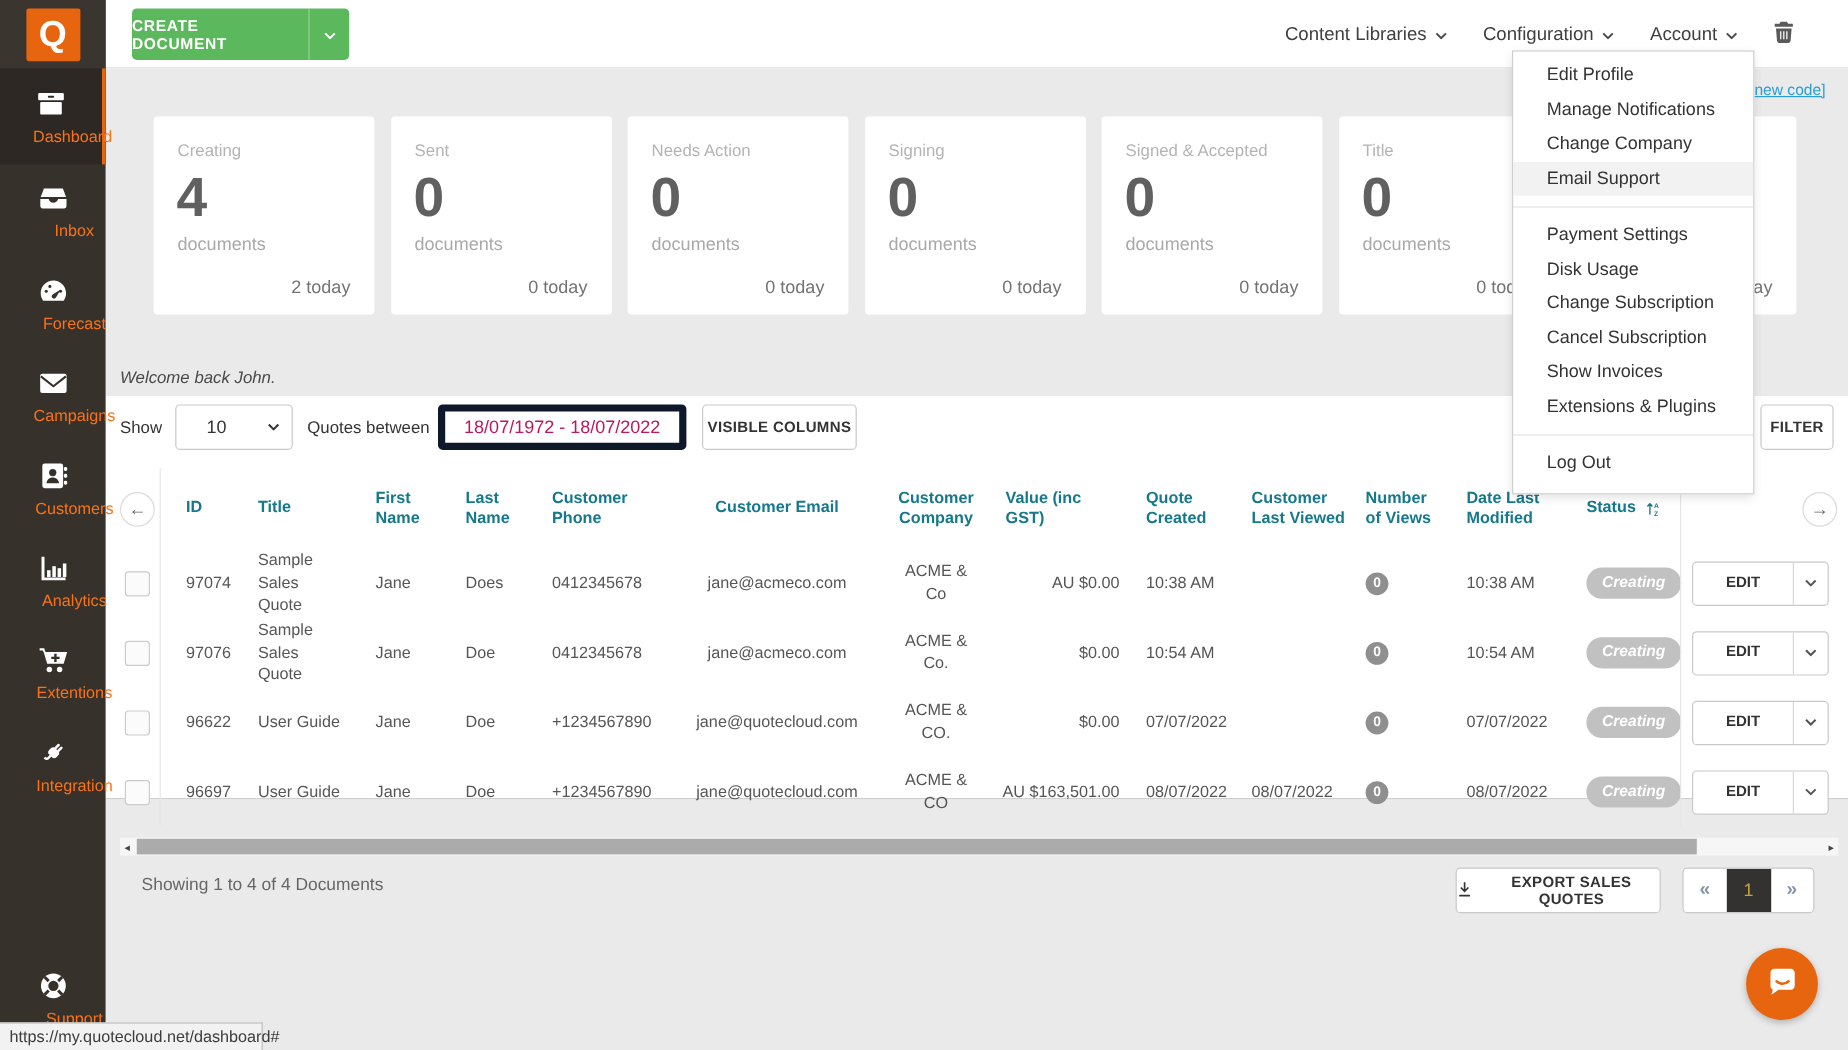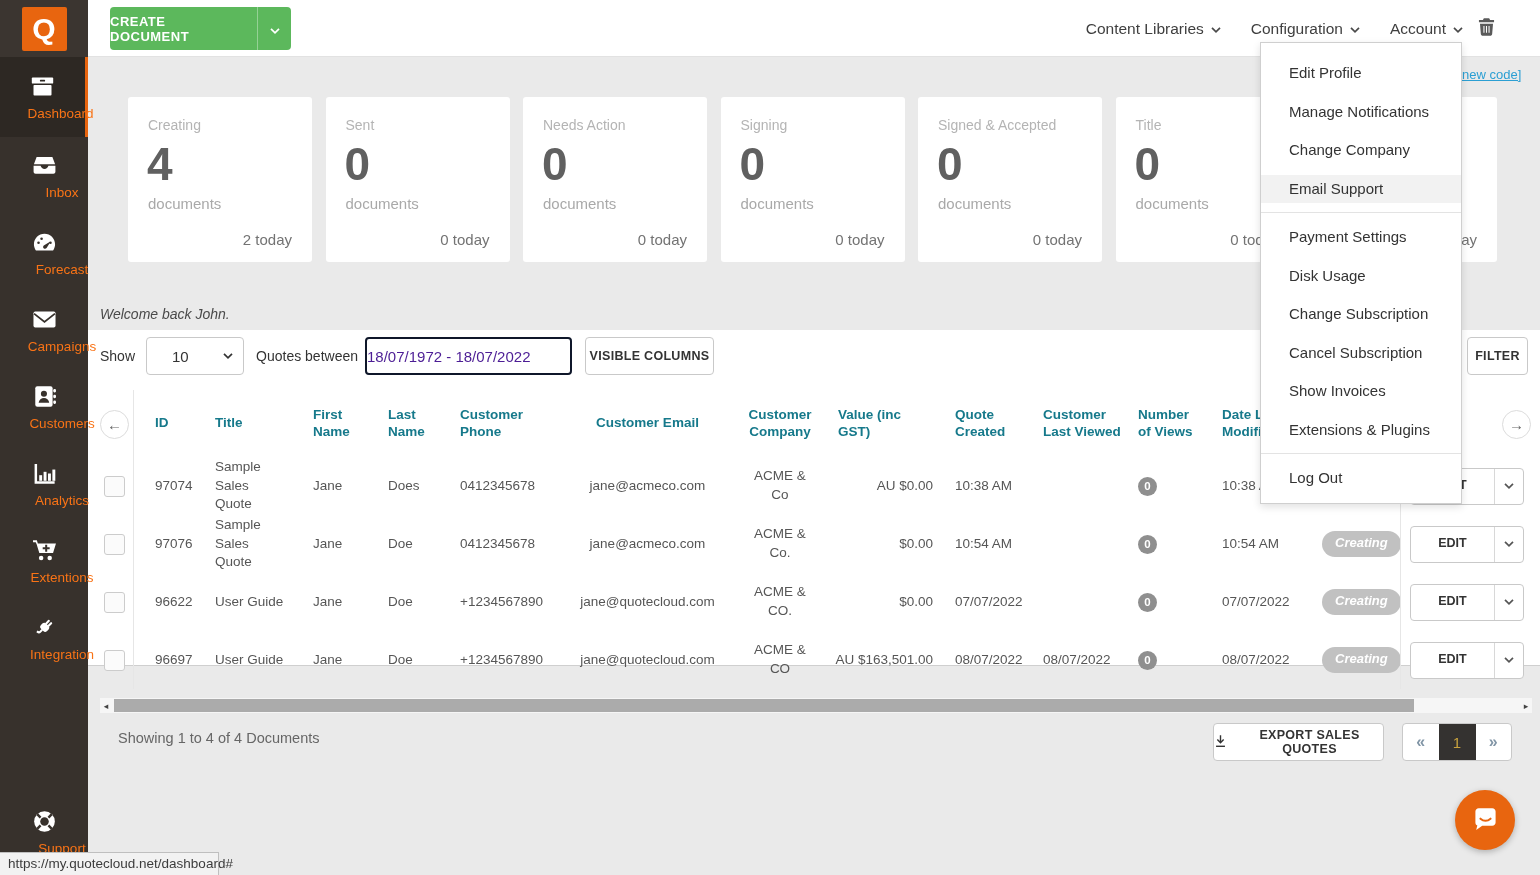--- a/index.html
+++ b/index.html
@@ -8,21 +8,21 @@
   .screen { position:relative; width:1540px; height:875px; overflow:hidden; background:#fff; }
 
   
   .main-bg { position:absolute; left:88px; top:57px; right:0; bottom:0; background:#eaeaea; z-index:0; }
 
   
   .topbar { position:absolute; left:88px; top:0; right:0; height:57px; background:#fff; border-bottom:1px solid #e2e2e2; z-index:5; }
   .create-btn { position:absolute; left:22px; top:7px; height:43px; width:181px; background:#5cb85c; border-radius:4px; display:flex; align-items:stretch; color:#fff; cursor:pointer;gap:28px; }
   .create-main { flex:1; display:flex; align-items:center; justify-content:center; font-size:13px; font-weight:bold; letter-spacing:.5px; }
   .create-caret { width:34px; border-left:1px solid rgba(255,255,255,.35); display:flex; align-items:center; justify-content:center; color:#fff; }
-  .top-nav { position:absolute; right:45px; top:0; height:57px; display:flex; align-items:center; gap:15px; }
+  .top-nav { position:absolute; right:45px; top:0; height:57px; display:flex; align-items:center; gap:30px; }
   .top-nav-item { display:flex; align-items:center; gap:7px; font-size:15.5px; color:#3f3f3f; cursor:pointer; }
   .top-nav-item .chev { color:#4a4a4a; display:flex; margin-top:2px; }
   .trash-btn { display:flex; align-items:center; cursor:pointer; }
 
   
   .sidebar { position:absolute; left:0; top:0; width:88px; height:875px; background:#37312c; z-index:6; }
   .logo-block { height:57px; background:#3b3530; display:flex; align-items:center; justify-content:center; }
   .logo { width:45px; height:44px; background:#e8650f; color:#fff; font-weight:bold; font-size:30px; display:flex; align-items:center; justify-content:center; border-radius:2px; }
   .side-nav { position:absolute; top:57px; left:0; right:0; }
   .side-item { height:77px; display:flex; flex-direction:column; align-items:center; justify-content:center; gap:6px; cursor:pointer; }
@@ -47,21 +47,21 @@
 
   
   .panel { position:absolute; left:88px; top:330px; right:0; height:336px; background:#fff; border-bottom:1px solid #cfcfcf; z-index:1; }
 
   .controls { position:absolute; left:12px; top:7px; display:flex; align-items:center; }
   .ctl-label { font-size:14px; color:#333; }
   .show-label { margin-right:11px; }
   .between-label { margin:0 7px 0 12px; }
   .select-box { width:98px; height:38px; border:1px solid #c9c9c9; border-radius:4px; background:#fff; display:flex; align-items:center; padding:0 10px 0 25px; font-size:15px; color:#333; cursor:pointer; }
   .select-box .chev { margin-left:auto; color:#333; display:flex; }
-  .date-input { width:207px; height:38px; border:2px solid #0f172a; border-radius:4px; background:#fff; text-align:left; font-size:15px; color:#4c1d95; font-family:"Liberation Sans", sans-serif; }
+  .date-input { width:207px; height:38px; border:6px solid #0f172a; border-radius:4px; background:#fff; text-align:center; font-size:15px; color:#be185d; font-family:"Liberation Sans", sans-serif; }
   .btn { height:38px; border:1px solid #c9c9c9; border-radius:4px; background:#fff; display:flex; align-items:center; justify-content:center; font-size:12.5px; font-weight:bold; color:#333; letter-spacing:.3px; cursor:pointer; }
   .vc-btn { width:129px; margin-left:13px; }
   .filter-btn { position:absolute; right:12px; top:7px; width:61px; }
 
   
   .table { position:absolute; left:12px; top:60px; width:1440px; }
   .trow { display:flex; align-items:stretch; height:58px; }
   .trow.thead { height:67px; }
   .cell { display:flex; align-items:center; font-size:13.5px; color:#565656; line-height:1.4; }
   .thead .cell { font-weight:bold; color:#16798b; font-size:13.5px; line-height:1.25; }
@@ -104,21 +104,21 @@
   
   .showing { position:absolute; left:30px; top:400px; font-size:14.5px; color:#666; }
   .export-btn { position:absolute; left:1125px; top:393px; width:171px; gap:9px; }
   .pager { position:absolute; left:1314px; top:393px; width:110px; height:38px; border:1px solid #c9c9c9; border-radius:4px; background:#fff; display:flex; overflow:hidden; }
   .page-prev,.page-next { flex:1; display:flex; align-items:center; justify-content:center; font-size:16px; font-weight:bold; color:#8195a6; cursor:pointer; }
   .page-cur { width:37px; background:#343230; color:#c8a23e; font-size:15px; display:flex; align-items:center; justify-content:center; cursor:pointer; }
 
   
   .new-code { position:absolute; left:1462px; top:67px; font-size:13px; color:#2b9fd3; text-decoration:underline; z-index:2; cursor:pointer; }
   .dropdown { position:absolute; left:1260px; top:42px; width:202px; background:#fff; border:1px solid #cfcfcf; box-shadow:0 3px 8px rgba(0,0,0,.12); padding:6px 0 10px; z-index:40; }
-  .menu-item { padding:3px 10px 3px 28px; font-size:15px; color:#333; line-height:22.5px; cursor:pointer; white-space:nowrap;margin-top:10px; }
+  .menu-item { padding:3px 10px 3px 28px; font-size:15px; color:#333; line-height:22.5px; cursor:pointer; white-space:nowrap; }
   .menu-item.highlighted { background:#f2f2f2; }
   .menu-divider { border-top:1px solid #e3e3e3; margin:9px 0; }
   .chat-btn { position:absolute; left:1455px; top:790px; width:60px; height:60px; border-radius:50%; background:#e8650f; display:flex; align-items:center; justify-content:center; z-index:45; cursor:pointer; box-shadow:0 2px 6px rgba(0,0,0,.25); }
   .statusbar { position:absolute; left:0; top:852px; width:219px; height:23px; background:#f2f2f2; border:1px solid #bfbfbf; border-left:none; border-bottom:none; font-size:13.5px; color:#3c3c3c; line-height:21px; padding-left:8px; z-index:50; }
 </style>
 </head>
 <body>
 
 <div class="screen">
   <div class="main-bg"></div>

